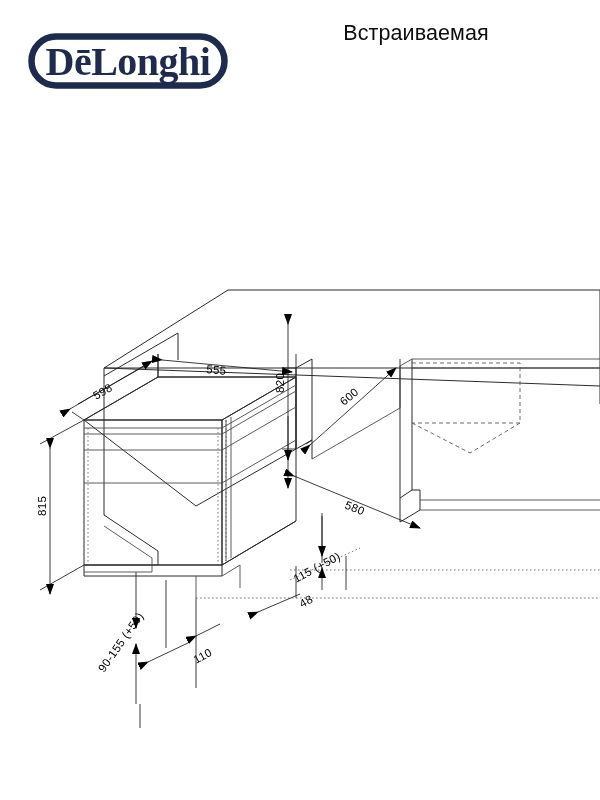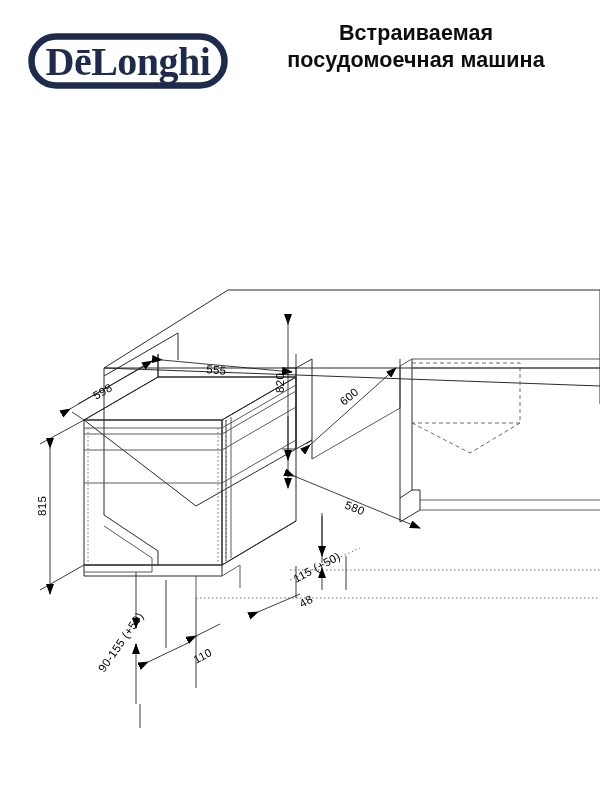--- a/index.html
+++ b/index.html
@@ -49,21 +49,21 @@
     letter-spacing: -0.5px;
     color: #1e2b4d;
     white-space: nowrap;
   }
   #title-block {
     position: absolute;
     left: 236px;
     top: 20px;
     width: 360px;
     text-align: center;
-    font-weight: bold;
+    font-weight: normal;
     font-size: 21.5px;
     line-height: 27px;
     color: #0d0d0d;
     letter-spacing: 0.1px;
   }
   .title-line { display: block; white-space: nowrap; }
 
   
   #drawing {
     position: absolute;
@@ -95,21 +95,20 @@
 
     <div id="brand-logo">
       <svg width="200" height="56" viewBox="0 0 200 56">
         <rect x="3.5" y="3.5" width="193" height="49" rx="24.5" ry="24.5" fill="none" stroke="#1e2b4d" stroke-width="6.5"></rect>
       </svg>
       <div id="logo-text">DēLonghi</div>
     </div>
 
     <div id="title-block">
       <span class="title-line">Встраиваемая</span>
-      <span class="title-line">посудомоечная машина</span>
     </div>
   </div>
 
   <div id="drawing">
   <svg width="600" height="672" viewBox="0 0 600 672">
 
     <defs>
       <marker id="ah" markerWidth="11" markerHeight="8" refX="10" refY="4" orient="auto" markerUnits="userSpaceOnUse">
         <path d="M0,0 L11,4 L0,8 Z" class="arw"></path>
       </marker>

